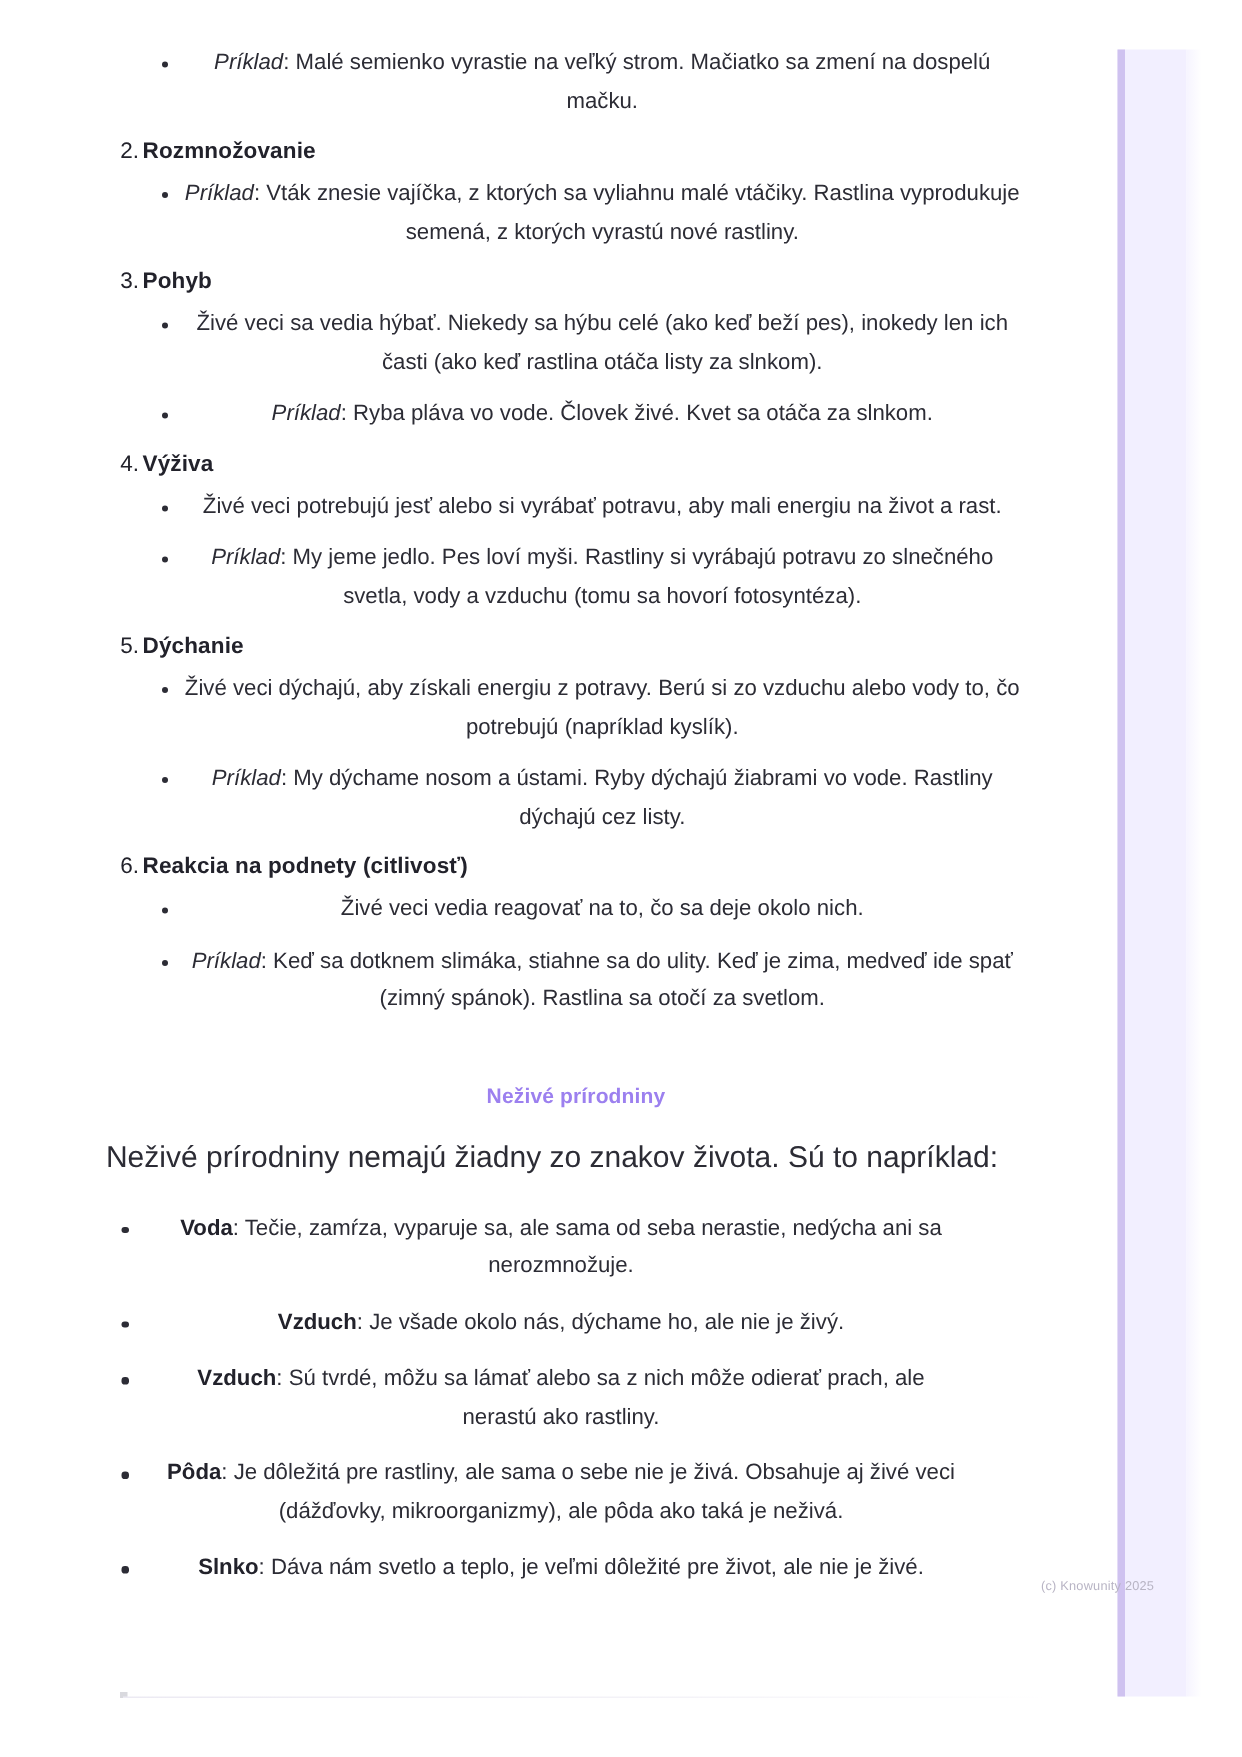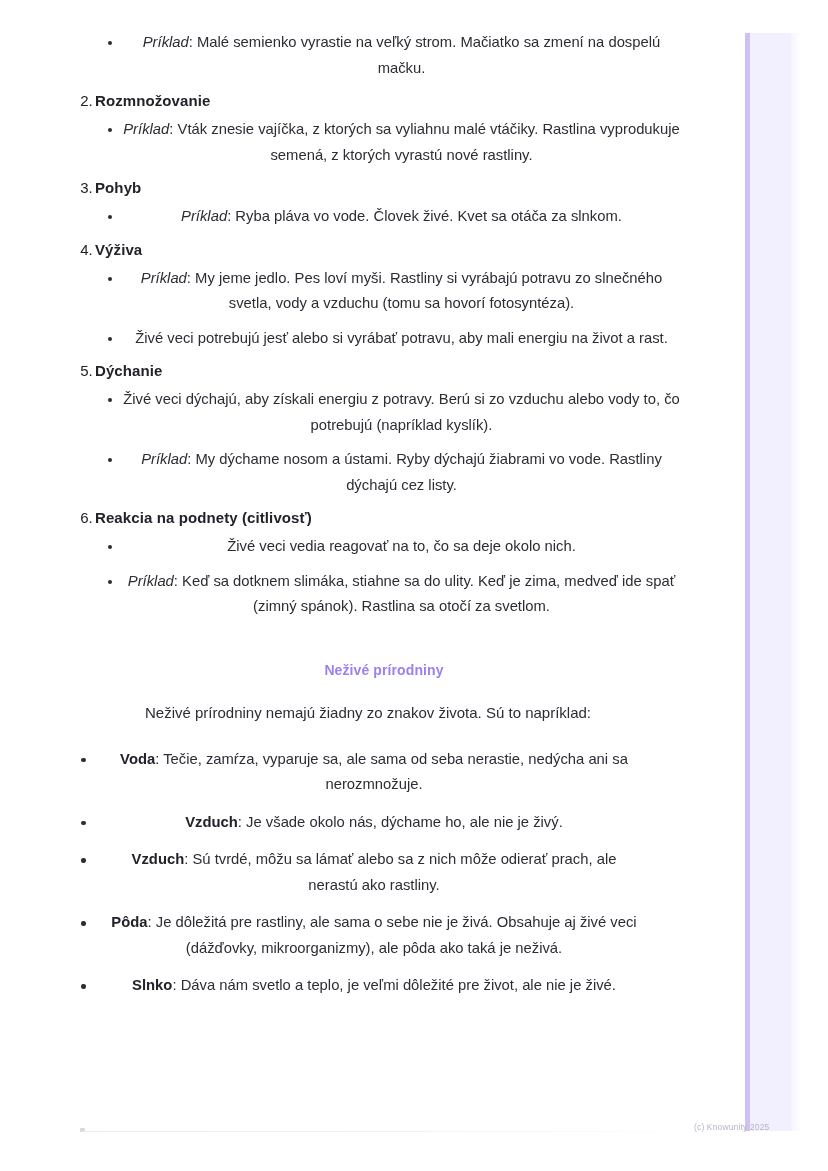--- a/index.html
+++ b/index.html
@@ -116,21 +116,21 @@
     font-weight: 700;
     color: #9c80ef;
     letter-spacing: 0.1px;
     line-height: 28px;
   }
 
   
   .intro-para {
     margin: 0 0 22px 68px;
     width: 600px;
-    font-size: 15px;
+    font-size: 20px;
     line-height: 25px;
     color: #2c2c35;
   }
 
   
   .main-list {
     list-style: none;
     margin: 0;
     padding: 0;
   }
@@ -174,21 +174,21 @@
     top: 1131px;
     width: 620px;
     height: 1px;
     background: linear-gradient(to right, #eceaf3, #f4f3f8 60%, #ffffff);
   }
 
   
   .watermark {
     position: absolute;
     left: 694px;
-    top: 1122px;
+    top: 1052px;
     font-size: 8.5px;
     color: #b8b4c4;
     letter-spacing: 0.15px;
     white-space: nowrap;
   }
 </style>
 </head>
 <body>
 
 <div class="page">
@@ -212,31 +212,32 @@
           <ul class="sub-list">
             <li><span class="example-word">Príklad</span><span>: </span><span>Vták znesie vajíčka, z ktorých sa vyliahnu malé vtáčiky. Rastlina vyprodukuje semená, z ktorých vyrastú nové rastliny.</span></li>
           </ul>
         </div>
         <div class="num-block">
           <div class="num-head">
             <span class="num-marker">3.</span>
             <span class="num-title">Pohyb</span>
           </div>
           <ul class="sub-list">
+            <li><span>Živé veci sa vedia hýbať. Niekedy sa hýbu celé (ako keď beží pes), inokedy len ich časti (ako keď rastlina otáča listy za slnkom).</span></li>
             <li><span class="example-word">Príklad</span><span>: </span><span>Ryba pláva vo vode. Človek živé. Kvet sa otáča za slnkom.</span></li>
           </ul>
         </div>
         <div class="num-block">
           <div class="num-head">
             <span class="num-marker">4.</span>
             <span class="num-title">Výživa</span>
           </div>
           <ul class="sub-list">
+            <li><span>Živé veci potrebujú jesť alebo si vyrábať potravu, aby mali energiu na život a rast.</span></li>
             <li><span class="example-word">Príklad</span><span>: </span><span>My jeme jedlo. Pes loví myši. Rastliny si vyrábajú potravu zo slnečného svetla, vody a vzduchu (tomu sa hovorí fotosyntéza).</span></li>
-            <li><span>Živé veci potrebujú jesť alebo si vyrábať potravu, aby mali energiu na život a rast.</span></li>
           </ul>
         </div>
         <div class="num-block">
           <div class="num-head">
             <span class="num-marker">5.</span>
             <span class="num-title">Dýchanie</span>
           </div>
           <ul class="sub-list">
             <li><span>Živé veci dýchajú, aby získali energiu z potravy. Berú si zo vzduchu alebo vody to, čo potrebujú (napríklad kyslík).</span></li>
             <li><span class="example-word">Príklad</span><span>: </span><span>My dýchame nosom a ústami. Ryby dýchajú žiabrami vo vode. Rastliny dýchajú cez listy.</span></li>

